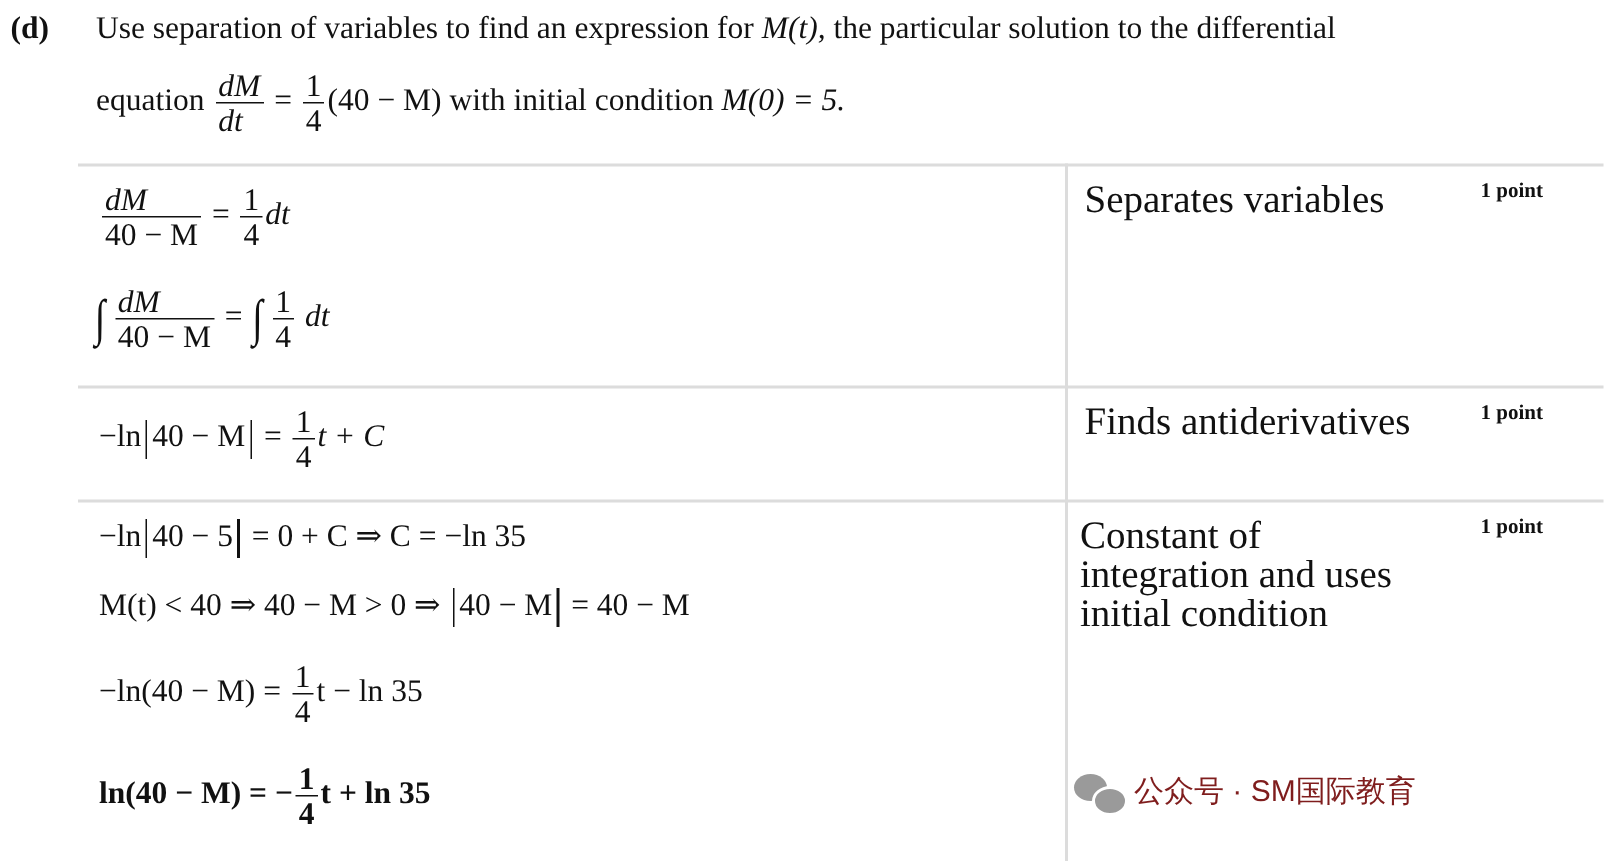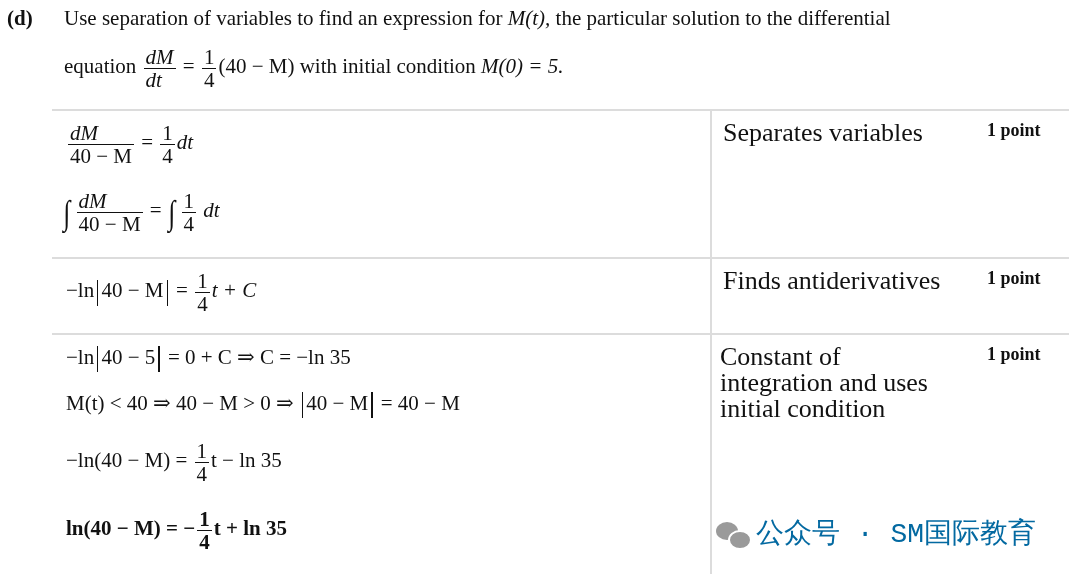--- a/index.html
+++ b/index.html
@@ -9,24 +9,24 @@
   .qlabel { left:7px; top:6px; font-weight:bold; font-size:21px; }
   .qtext { font-size:21px; }
   i, .it { }
   .frac { display:inline-block; vertical-align:middle; text-align:left; margin:0 2px; }
   .frac .num { display:block; line-height:1.05; padding:0 2px; }
   .frac .den { display:block; line-height:1.05; padding:0 2px; border-top:1.3px solid #111; }
   .hline { position:absolute; height:2px; background:#dcdcdc; }
   .vline { position:absolute; width:2px; background:#dcdcdc; }
   .math { font-size:21px; }
   .desc { font-size:26px; line-height:26px; white-space:normal; width:220px; }
-  .pts { font-size:18px; font-weight:bold; }
+  .pts { font-size:14px; font-weight:bold; }
   .intg { font-size:34px; display:inline-block; vertical-align:middle; transform:scaleX(0.75); margin-right:-2px; }
   .bar { display:inline-block; width:1.3px; height:26px; background:#111; vertical-align:middle; margin:0 3px; }
-  .watermark { font-family:Liberation Mono, monospace; font-size:28px; color:#0369a1; }
+  .watermark { font-family:Liberation Sans, sans-serif; font-size:20px; color:#7f1d1d; }
   .wicon { display:inline-block; vertical-align:middle; position:relative; width:34px; height:26px; margin-right:6px; }
   .wicon .b1 { position:absolute; left:0; top:0; width:22px; height:18px; border-radius:50%; background:#9a9a9a; }
   .wicon .b2 { position:absolute; left:12px; top:8px; width:20px; height:16px; border-radius:50%; background:#9a9a9a; border:2px solid #fff; }
 </style>
 </head>
 <body>
 
 <div class="abs qlabel">(d)</div>
 
 <div class="abs qtext" style="left:64px; top:6px;">

